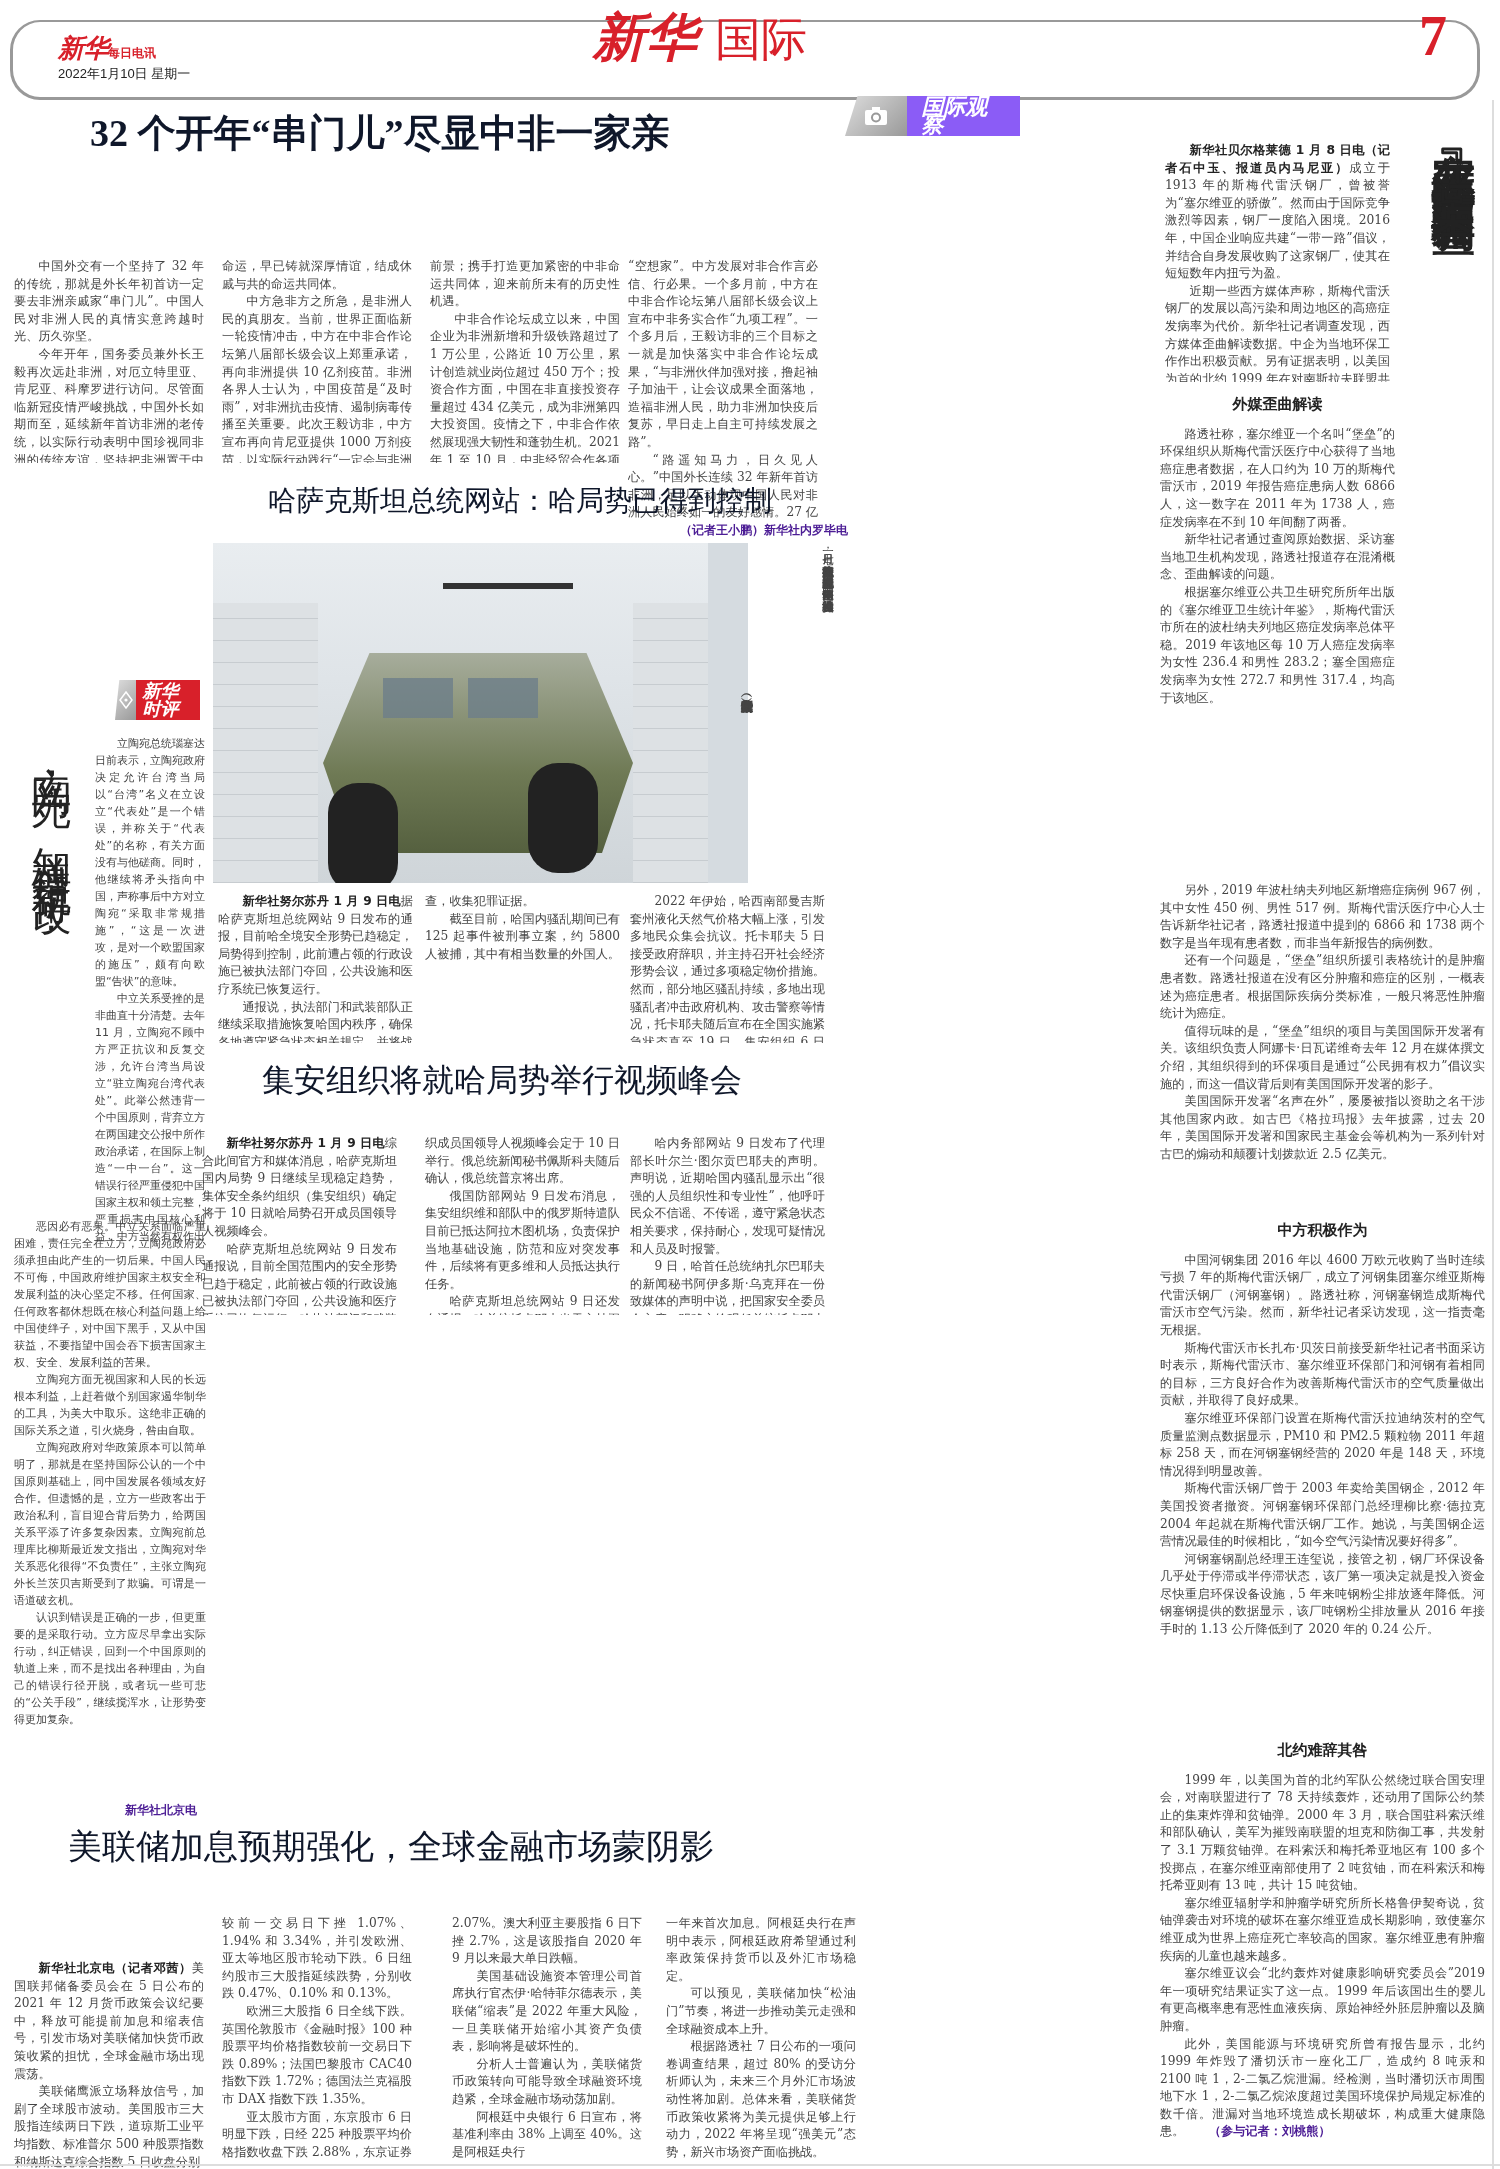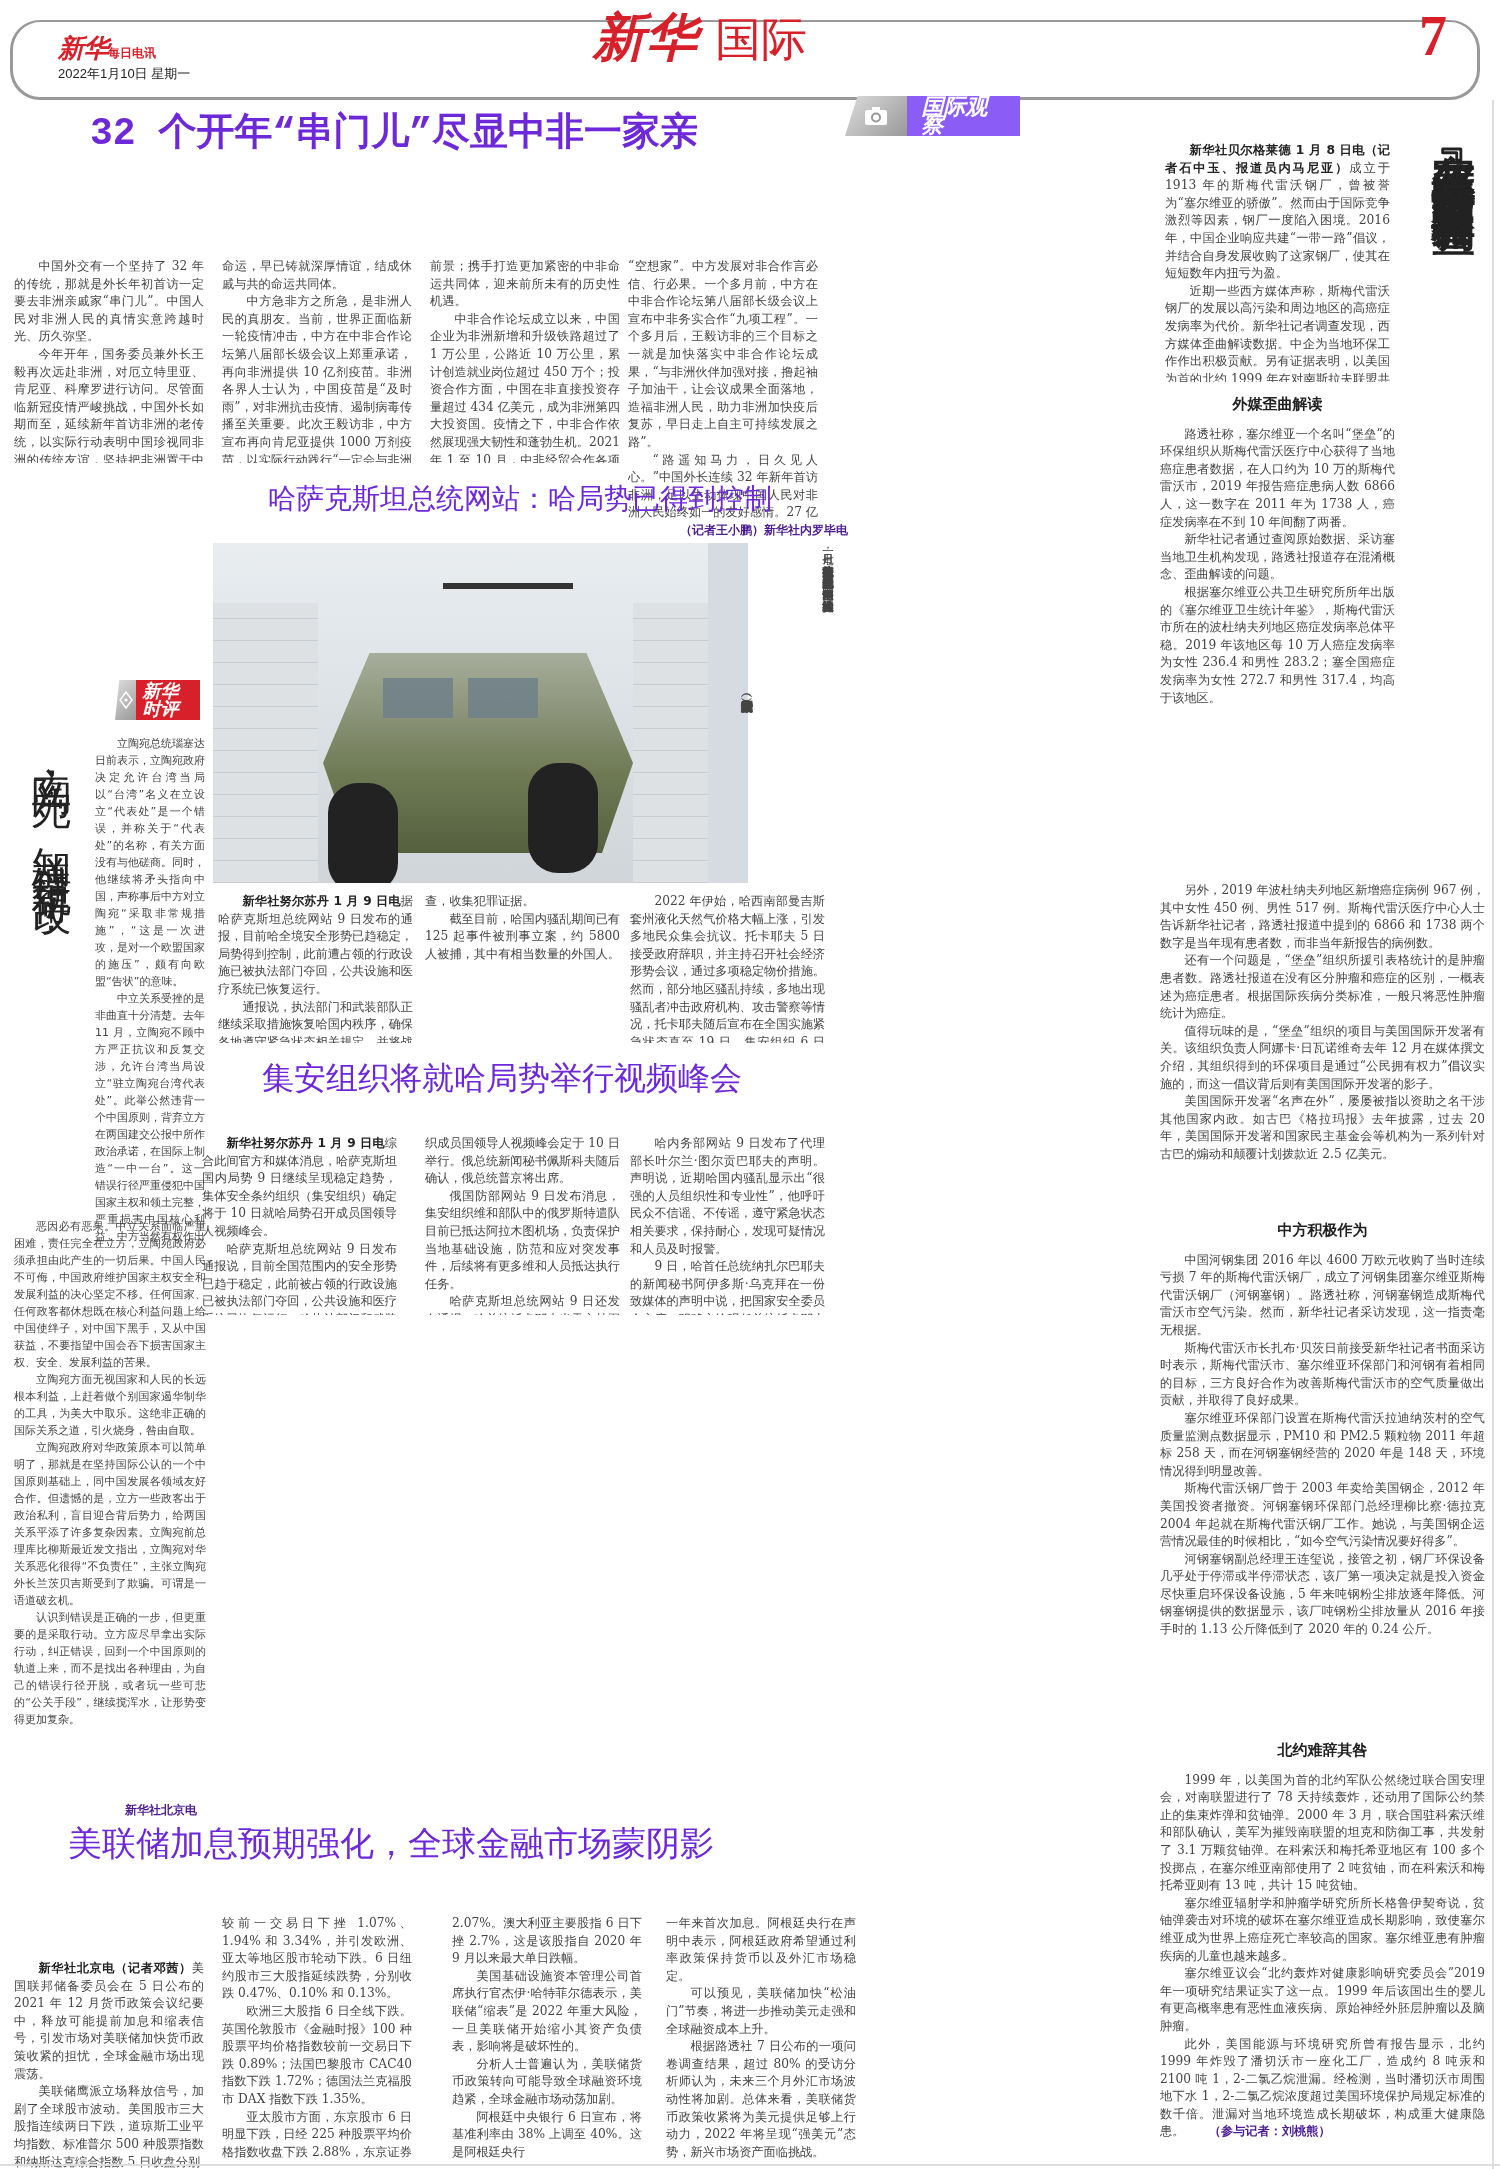--- a/index.html
+++ b/index.html
@@ -6,21 +6,21 @@
 body{width:1500px;height:2169px;background:#fff;font-family:"DejaVu Serif","Liberation Serif",serif;color:#333;position:relative;overflow:hidden;font-size:12.2px;line-height:17.6px}
 .masthead{position:absolute;left:10px;top:20px;width:1470px;height:80px;border:3px solid #999;border-radius:30px;border-top-width:2px}
 .mh-left{position:absolute;left:45px;top:18px}
 .mh-logo{font-family:"DejaVu Serif",serif;color:#d8202a;font-size:26px;font-weight:bold;font-style:italic;letter-spacing:-1px}
 .mh-logo small{font-size:12px;font-style:normal;letter-spacing:0}
 .mh-date{font-family:"Liberation Sans",sans-serif;font-size:13px;color:#222;margin-top:2px}
 .mh-center{position:absolute;left:580px;top:6px;font-size:52px;color:#d8202a;font-weight:bold}
 .mh-center .brand{font-style:italic}
 .mh-center .sec{font-size:46px;font-weight:normal}
 .mh-page{position:absolute;right:30px;top:6px;font-size:56px;color:#d8202a;font-weight:bold;font-family:"Liberation Serif",serif}
-.h1{position:absolute;font-family:Liberation Mono, monospace;font-weight:bold;color:#6d28d9;white-space:nowrap}
+.h1{position:absolute;font-family:Liberation Serif, serif;font-weight:bold;color:#0f172a;white-space:nowrap}
 .col{position:absolute;text-align:justify;color:#444;overflow:hidden}
 .col p{text-indent:2em}
 .col p.noind{text-indent:0}
 b.lead{color:#222}
 .sig{font-family:"DejaVu Sans",sans-serif;font-weight:bold;color:#4c1d95}
 .vtitle{position:absolute;writing-mode:vertical-rl;font-family:"DejaVu Serif",serif;color:#222}
 .banner{position:absolute;height:40px;display:flex}
 .banner .ic{width:65px;background:linear-gradient(135deg,#ddd,#999);clip-path:polygon(20% 0,100% 0,100% 100%,0 100%);display:flex;align-items:center;justify-content:center}
 .banner .lbl{color:#fff;font-family:"DejaVu Sans",sans-serif;font-weight:bold;font-style:italic;font-size:22px;padding:0 14px;display:flex;align-items:center}
 .subhead{font-family:"DejaVu Sans",sans-serif;font-weight:bold;font-size:15px;color:#222;text-align:center;margin:14px 0 12px}

